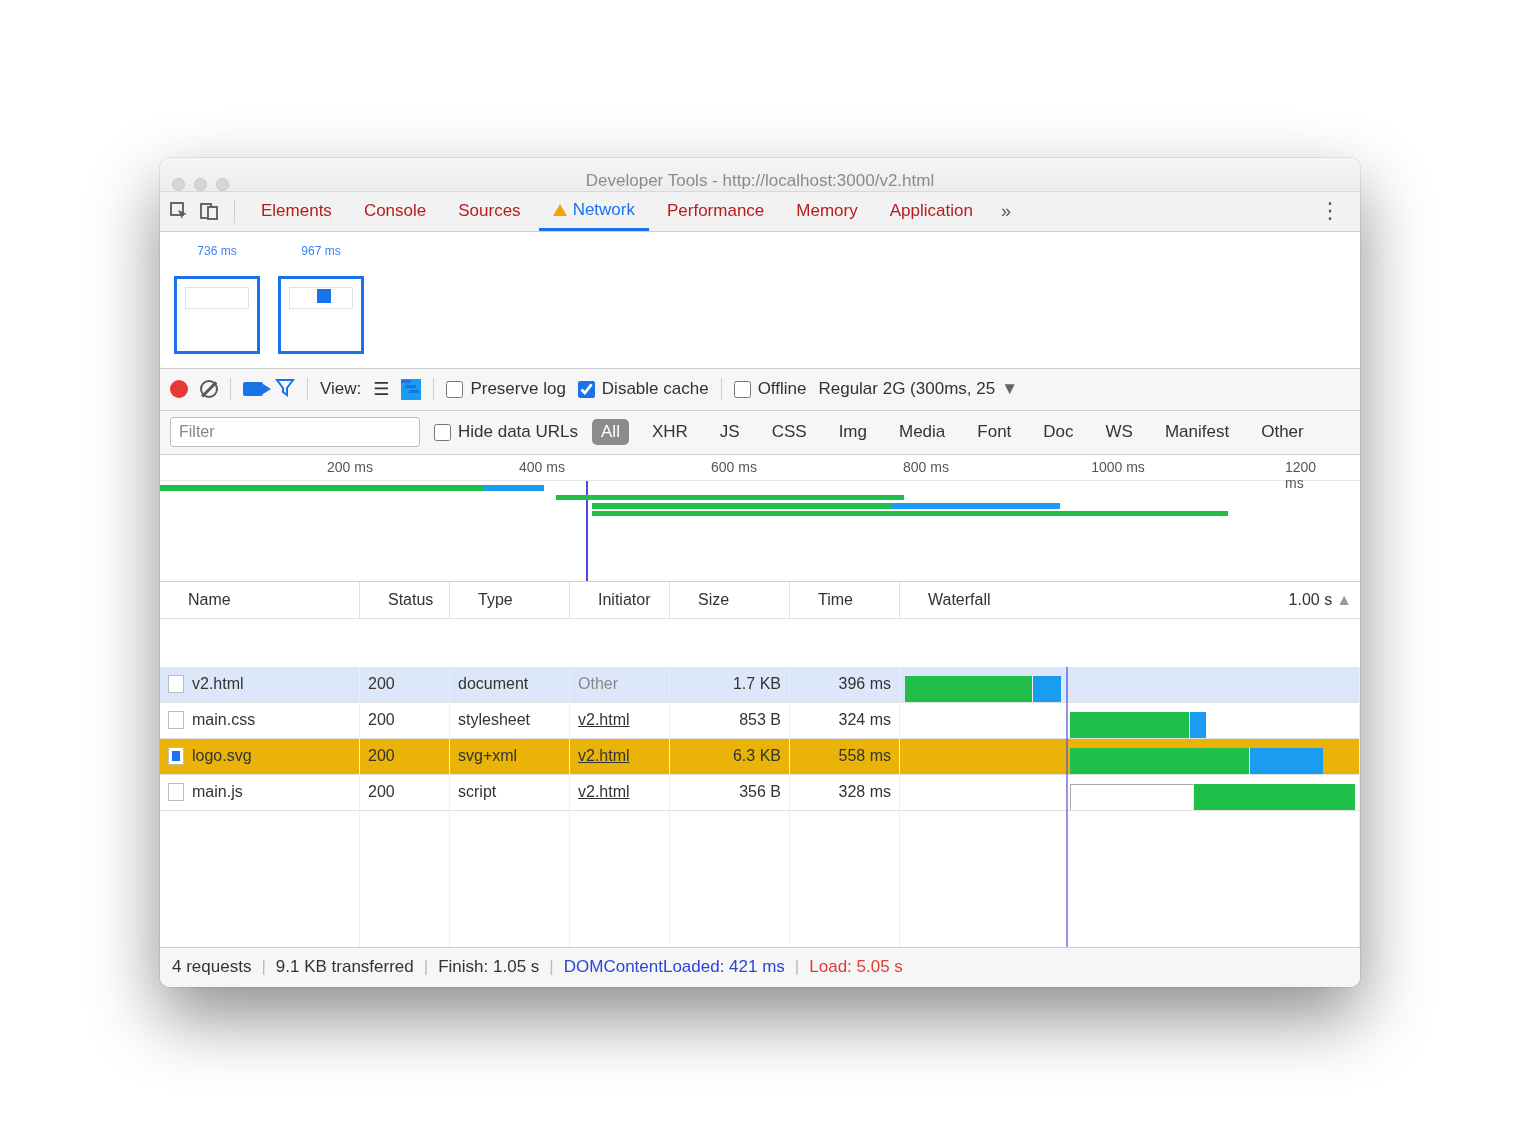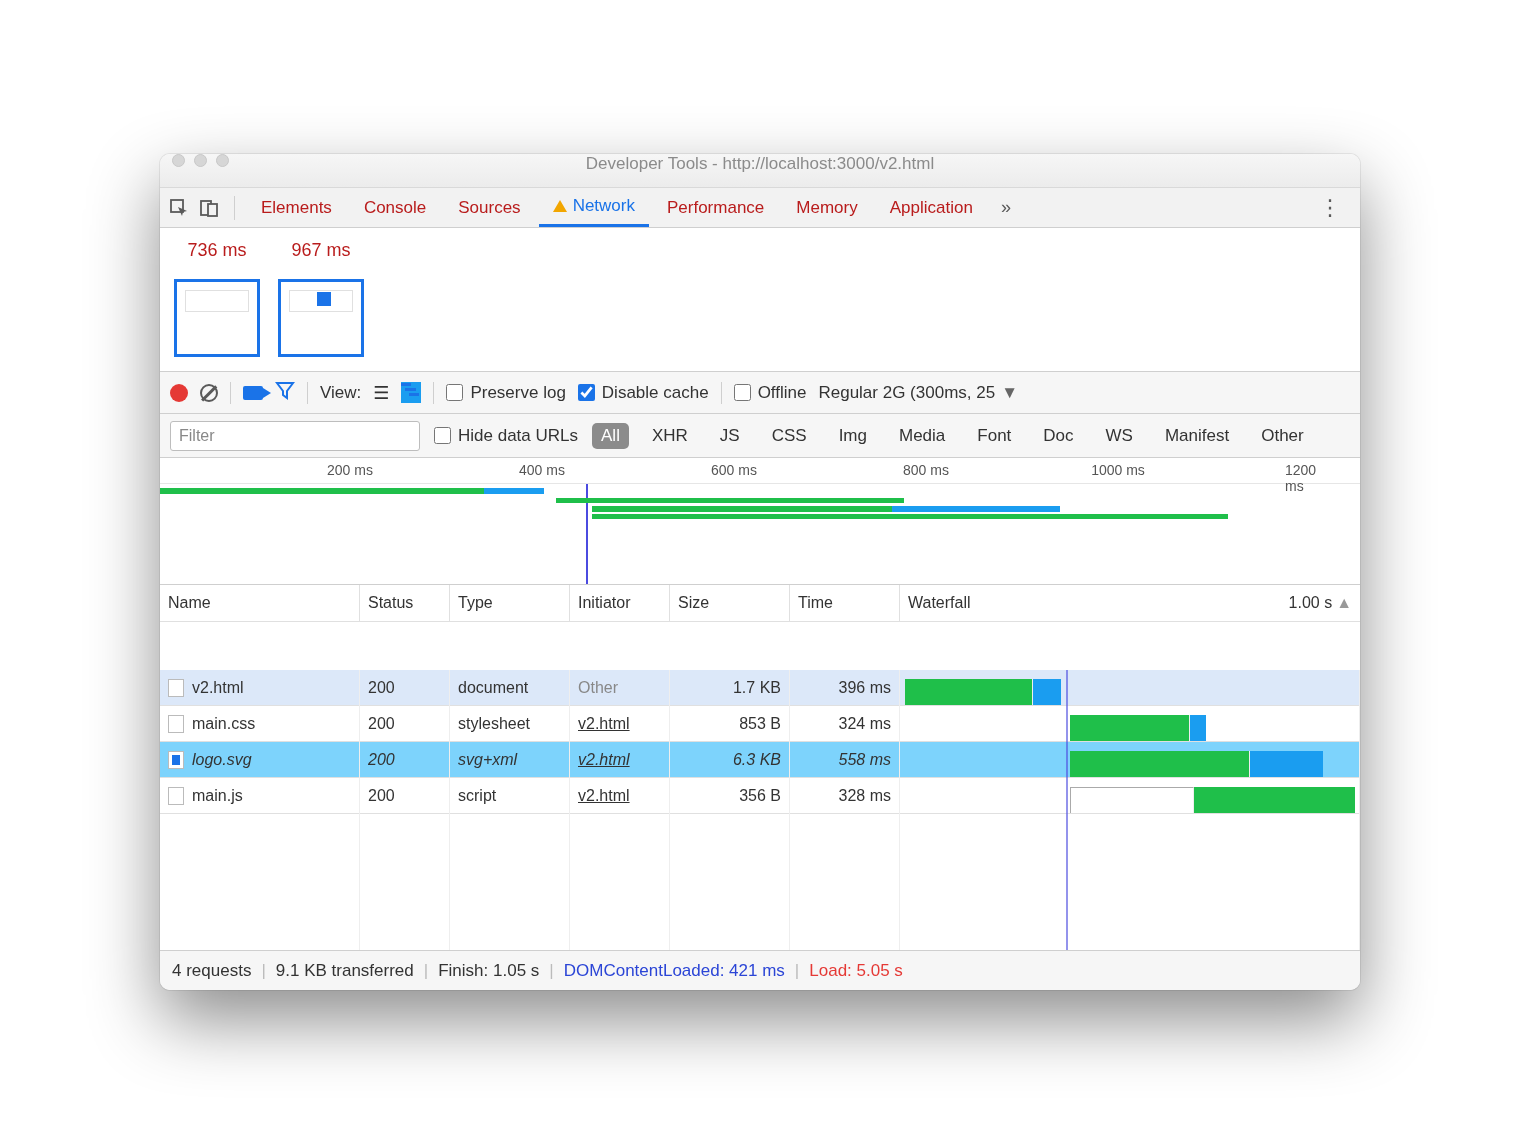--- a/index.html
+++ b/index.html
@@ -18,21 +18,21 @@
     border-radius: 10px;
     overflow: hidden;
     background: #fff;
   }
   
   .titlebar {
     height: 34px;
     background: linear-gradient(#f6f6f6,#ececec);
     border-bottom: 1px solid #d9d9d9;
     display: flex;
-    align-items: flex-start;
+    align-items: flex-end;
     padding: 0 12px;
     position: relative;
   }
   .traffic {
     display: flex; gap: 9px; position: absolute; left: 12px;
   }
   .traffic span {
     width: 13px; height: 13px; border-radius: 50%;
     background: #d6d6d6; border: 1px solid #c7c7c7;
   }
@@ -71,21 +71,21 @@
   .more { font-size: 18px; color: #5a5a5a; padding: 0 10px; cursor:pointer; }
   .kebab { margin-left: auto; color: #5a5a5a; font-size: 22px; padding: 0 14px; cursor:pointer; letter-spacing:-1px;}
   .iconbtn { width: 26px; height: 26px; display:flex; align-items:center; justify-content:center; color:#5a5a5a; }
 
   
   .shots {
     display: flex; gap: 18px; padding: 12px 14px 14px;
     border-bottom: 1px solid #cfcfcf;
   }
   .shot { text-align: center; }
-  .shot-label { font-size: 18px; color: #b91c1c; margin-bottom: 18px; }
+  .shot-label { font-size: 12px; color: #3b82f6; margin-bottom: 18px; }
   .shot-img {
     width: 86px; height: 78px;
     border: 3px solid #1a73e8;
     background: #fff;
     position: relative;
   }
   .shot-img::before{
     content:""; position:absolute; top:8px; left:8px; right:8px; height:20px;
     border:1px solid #e0e0e0;
   }
@@ -151,31 +151,31 @@
   .lanes { height: 100px; position:relative; }
   .bar { position:absolute; height:6px; }
   .green { background:#1fbf4a; }
   .blue  { background:#1a9df0; }
   .marker { position:absolute; top:0; bottom:0; width:2px; background:#4b4be0; }
 
   
   .table { font-size: 16px; }
   .thead, .trow { display:grid; grid-template-columns: 200px 90px 120px 100px 120px 110px 1fr; border-bottom:1px solid #e0e0e0; }
   .thead { background:#fff; }
-  .thead div { padding:9px 8px; font-weight:400; color:#333; border-right:1px solid #e0e0e0; position:relative; }
+  .thead div { padding:9px 8px; font-weight:400; color:#333; border-right:1px solid #e0e0e0; position:relative;margin-left:20px; }
   .thead div:last-child { border-right:none; display:flex; align-items:center; }
   .thead .wf-label { flex:0 0 auto; }
   .thead .wf-mid { flex:1; }
   .thead .wf-time { color:#333; }
   .thead .sort-arrow{ color:#999; margin-left:4px; }
   .trow { height: 36px; align-items:center; }
   .trow div { padding: 0 8px; border-right:1px solid #eee; height:100%; display:flex; align-items:center; color:#333; overflow:hidden; }
   .trow div:last-child{ border-right:none; position:relative; }
   .trow.sel { background:#dce8f9; }
-  .trow.alt { background:#7dd3fc;font-style:italic; }
+  .trow.alt { background:#eab308; }
   .cell-right { justify-content:flex-end; }
   .link { text-decoration: underline; color:#333; }
   .fileicon { width:16px;height:18px;border:1px solid #bbb;margin-right:8px;background:#fff;position:relative;flex:0 0 auto; }
   .fileicon.bluebox::after{content:"";position:absolute;inset:3px;background:#1a73e8;}
   .wfcell { padding:0 !important; }
   .wfbar { position:absolute; height:18px; top:9px; }
   .wfoutline { position:absolute; height:18px; top:9px; border:1px solid #aaa; background:#fff; }
   .tablearea { height: 280px; overflow:hidden; position:relative;margin-top:48px; }
   .col-borders { position:absolute; top:0; bottom:0; display:grid; grid-template-columns: 200px 90px 120px 100px 120px 110px 1fr; width:100%; pointer-events:none; }
   .col-borders span{ border-right:1px solid #eee; }

